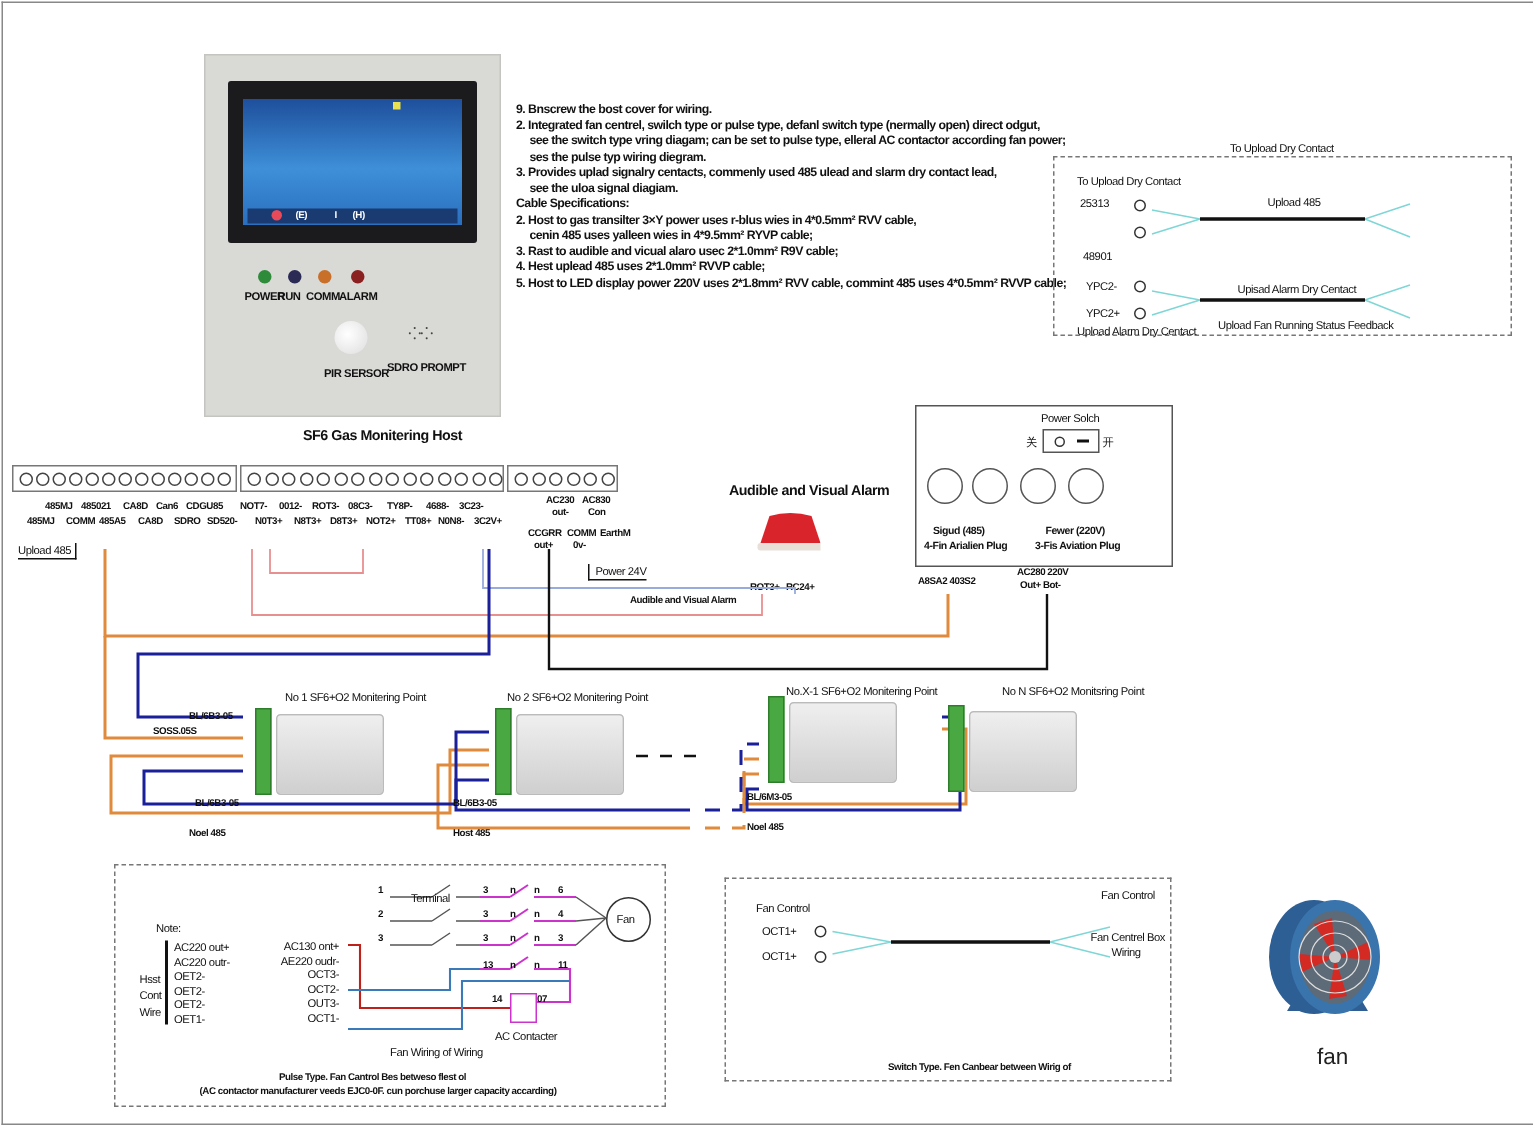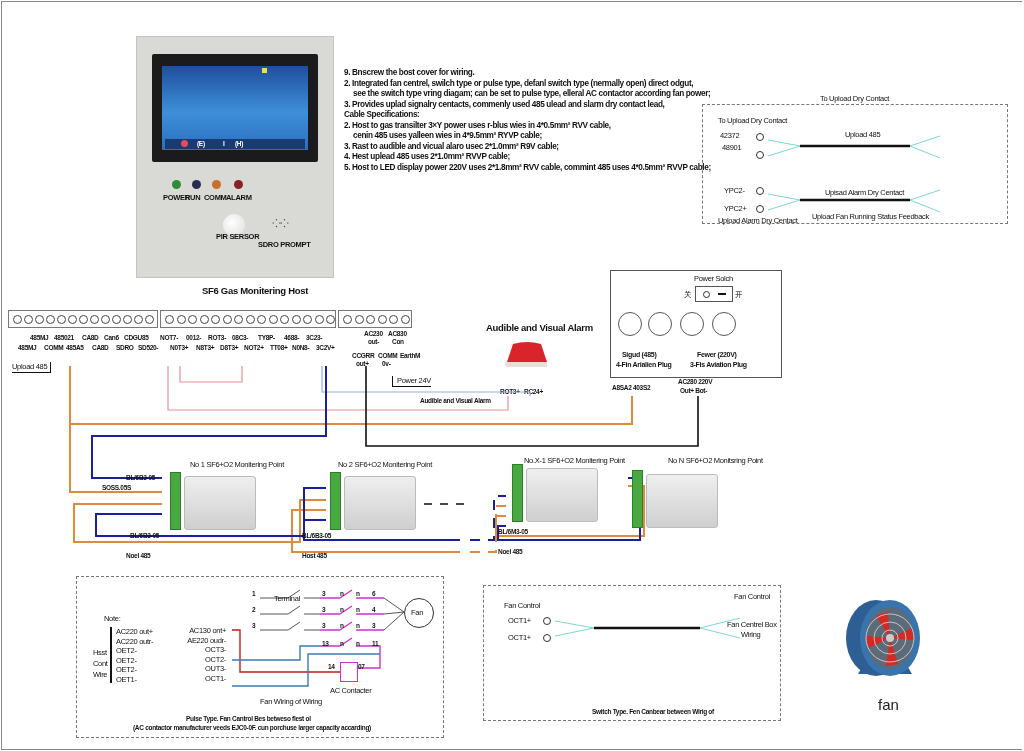--- a/index.html
+++ b/index.html
@@ -53,43 +53,45 @@
     <div class="abs led" style="left: 172px; top: 180px; background: rgb(46, 139, 58);"></div>
     <div class="abs led-label" style="left: 163px; top: 193px;">POWER</div>
     <div class="abs led" style="left: 192px; top: 180px; background: rgb(42, 42, 85);"></div>
     <div class="abs led-label" style="left: 185px; top: 193px;">RUN</div>
     <div class="abs led" style="left: 212px; top: 180px; background: rgb(200, 112, 42);"></div>
     <div class="abs led-label" style="left: 204px; top: 193px;">COMM</div>
     <div class="abs led" style="left: 234px; top: 180px; background: rgb(138, 32, 32);"></div>
     <div class="abs led-label" style="left: 226px; top: 193px;">ALARM</div>
   </div>
 <div class="abs pir"></div>
-<div class="abs led-label" style="left:216px;top:232px;">PIR SERSOR</div>
+<div class="abs led-label" style="left:216px;top:244px;">PIR SERSOR</div>
 <div class="abs" style="left:272px;top:218px;font-size:11px;line-height:10px;letter-spacing:-1px;color:#444;">⁘⁘</div>
 <div class="abs led-label" style="left:258px;top:240px;">SDRO PROMPT</div>
 <div class="abs caption" style="left:202px;top:285px;">SF6 Gas Monitering Host</div>
 
 <div class="abs instr">
   <div>9. Bnscrew the bost cover for wiring.</div>
   <div>2. Integrated fan centrel, swilch type or pulse type, defanl switch type (nermally open) direct odgut,</div>
   <div class="ind">see the switch type vring diagam; can be set to pulse type, elleral AC contactor according fan power;</div>
+  <div class="ind">ses the pulse typ wiring diegram.</div>
   <div>3. Provides uplad signalry centacts, commenly used 485 ulead and slarm dry contact lead,</div>
+  <div class="ind">see the uloa signal diagiam.</div>
   <div>Cable Specifications:</div>
   <div>2. Host to gas transilter 3×Y power uses r-blus wies in 4*0.5mm² RVV cable,</div>
   <div class="ind">cenin 485 uses yalleen wies in 4*9.5mm² RYVP cable;</div>
   <div>3. Rast to audible and vicual alaro usec 2*1.0mm² R9V cable;</div>
   <div>4. Hest uplead 485 uses 2*1.0mm² RVVP cable;</div>
   <div>5. Host to LED display power 220V uses 2*1.8mm² RVV cable, commint 485 uses 4*0.5mm² RVVP cable;</div>
 </div>
 
 <div class="abs small" style="left:820px;top:94px;">To Upload Dry Contact</div>
 <div class="abs dash" style="left:702px;top:104px;width:304px;height:118px;"></div>
 <div class="abs small" style="left:718px;top:116px;">To Upload Dry Contact</div>
-<div class="abs small" style="left:720px;top:131px;">42372</div>
-<div class="abs small" style="left:722px;top:143px;">48901</div>
+<div class="abs small" style="left:720px;top:131px;">25313</div>
+<div class="abs small" style="left:722px;top:166px;">48901</div>
 <div class="abs circ" style="left:756px;top:133px;"></div>
 <div class="abs circ" style="left:756px;top:151px;"></div>
 <div class="abs small" style="left:845px;top:130px;">Upload 485</div>
 <div class="abs small" style="left:718px;top:168px;margin-top:48px;">Upload Alarm Dry Centact</div>
 <div class="abs small" style="left:724px;top:186px;">YPC2-</div>
 <div class="abs small" style="left:724px;top:204px;">YPC2+</div>
 <div class="abs circ" style="left:756px;top:187px;"></div>
 <div class="abs circ" style="left:756px;top:205px;"></div>
 <div class="abs small" style="left:825px;top:188px;">Upisad Alarm Dry Centact</div>
 <div class="abs small" style="left:812px;top:212px;">Upload Fan Running Status Feedback</div>

